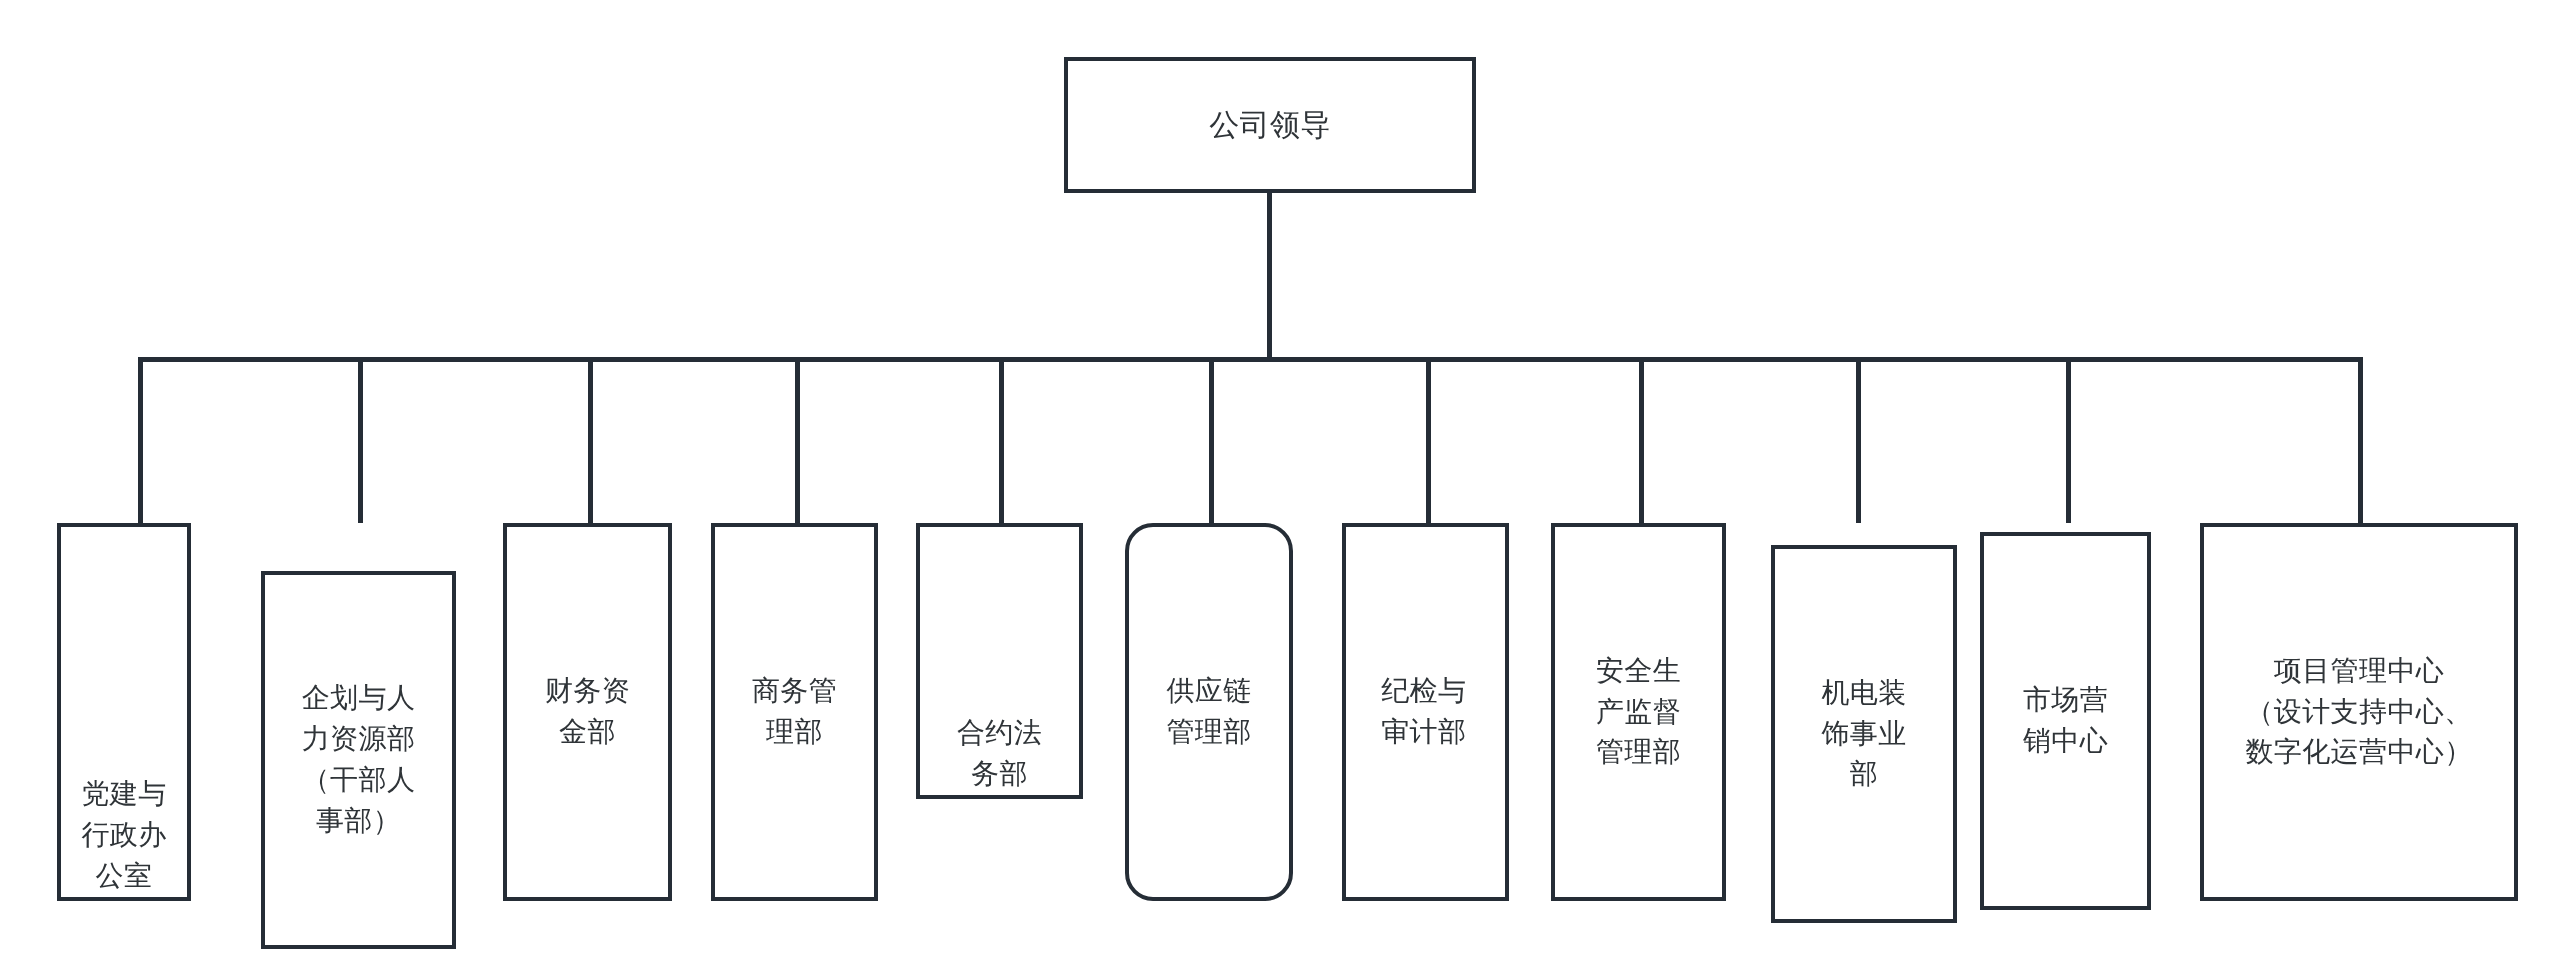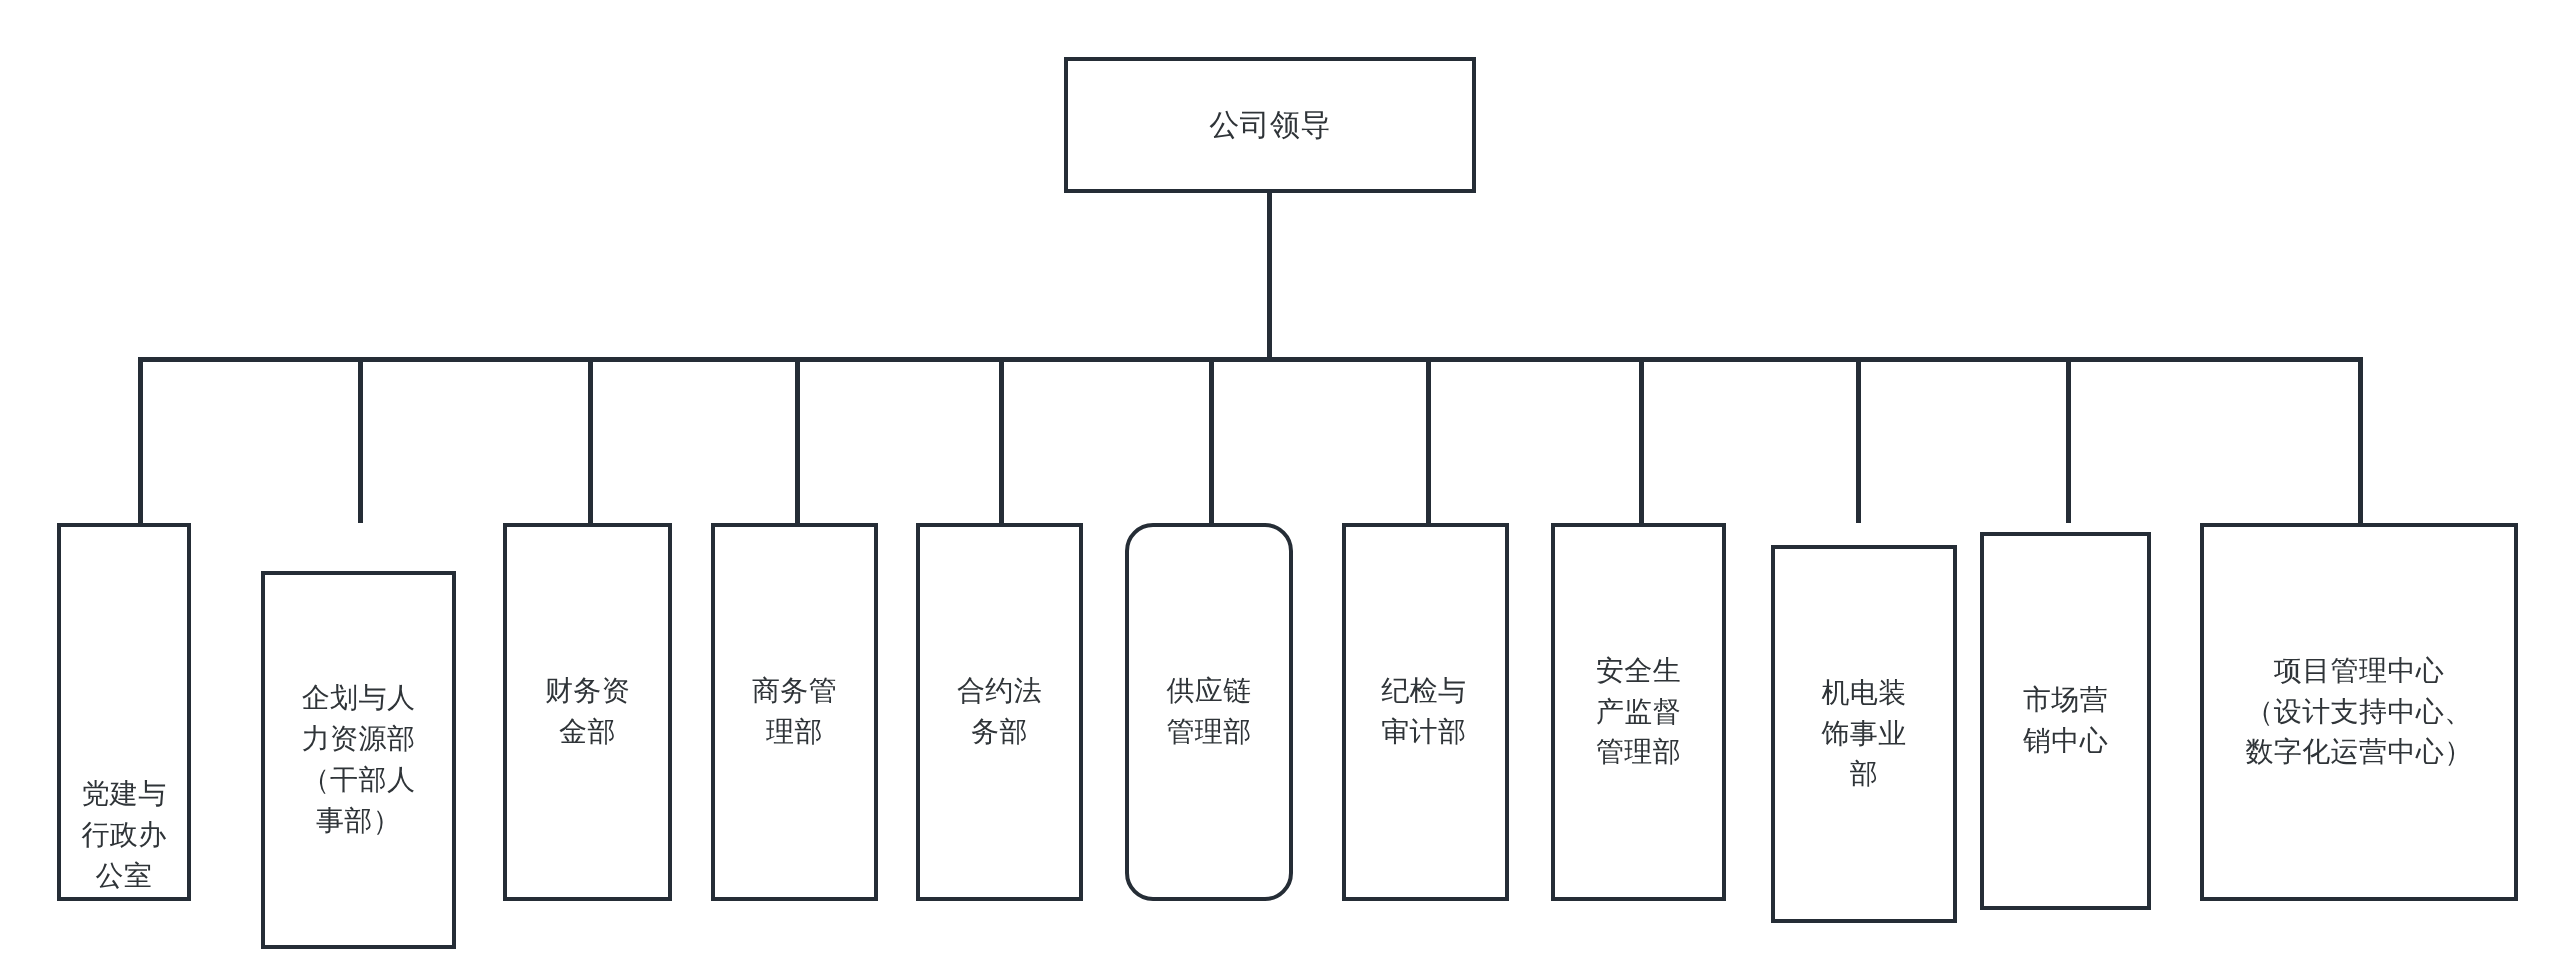--- a/index.html
+++ b/index.html
@@ -86,21 +86,21 @@
 行政办
 公室</span></div>
       <div class="node-box dept-node" style="left: 261px; top: 523px; width: 195px; height: 378px; margin-top: 48px;"><span class="node-label">企划与人
 力资源部
 （干部人
 事部）</span></div>
       <div class="node-box dept-node" style="left: 503px; top: 523px; width: 169px; height: 378px;"><span class="node-label">财务资
 金部</span></div>
       <div class="node-box dept-node" style="left: 711px; top: 523px; width: 167px; height: 378px;"><span class="node-label">商务管
 理部</span></div>
-      <div class="node-box dept-node" style="left: 916px; top: 523px; width: 167px; height: 378px;"><span class="node-label">合约法
+      <div class="node-box dept-node" style="left: 916px; top: 523px; width: 167px; height: 276px; align-items: flex-end;"><span class="node-label">合约法
 务部</span></div>
       <div class="node-box dept-node" style="left: 1125px; top: 523px; width: 168px; height: 378px; border-radius: 28px;"><span class="node-label">供应链
 管理部</span></div>
       <div class="node-box dept-node" style="left: 1342px; top: 523px; width: 167px; height: 378px; padding-left: 8px;"><span class="node-label">纪检与
 审计部</span></div>
       <div class="node-box dept-node" style="left: 1551px; top: 523px; width: 175px; height: 378px;"><span class="node-label">安全生
 产监督
 管理部</span></div>
       <div class="node-box dept-node" style="left: 1771px; top: 545px; width: 186px; height: 378px;"><span class="node-label">机电装
 饰事业

